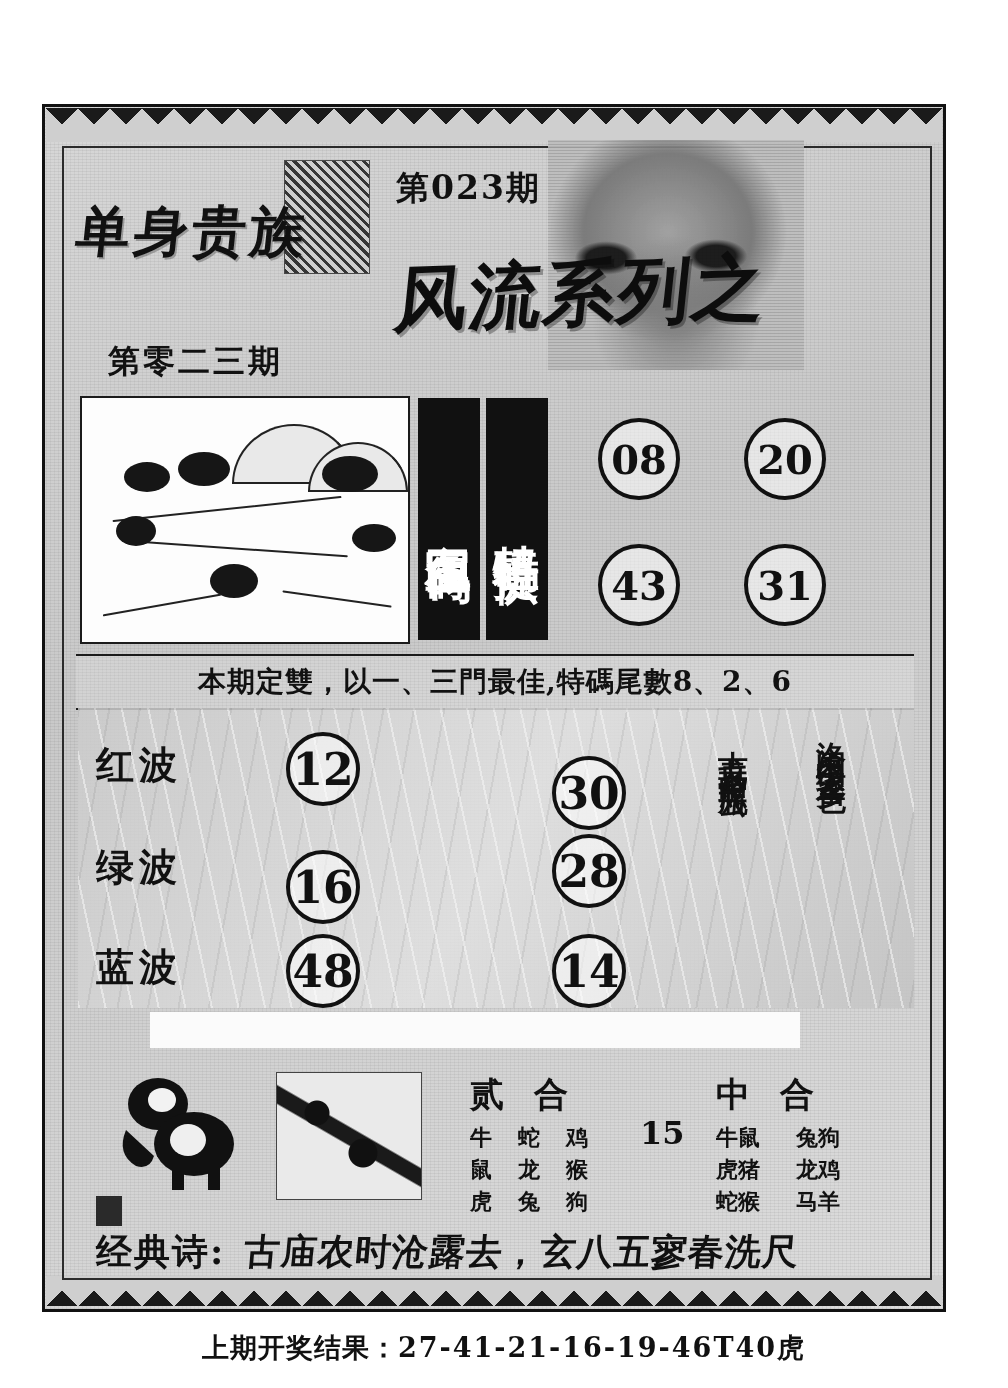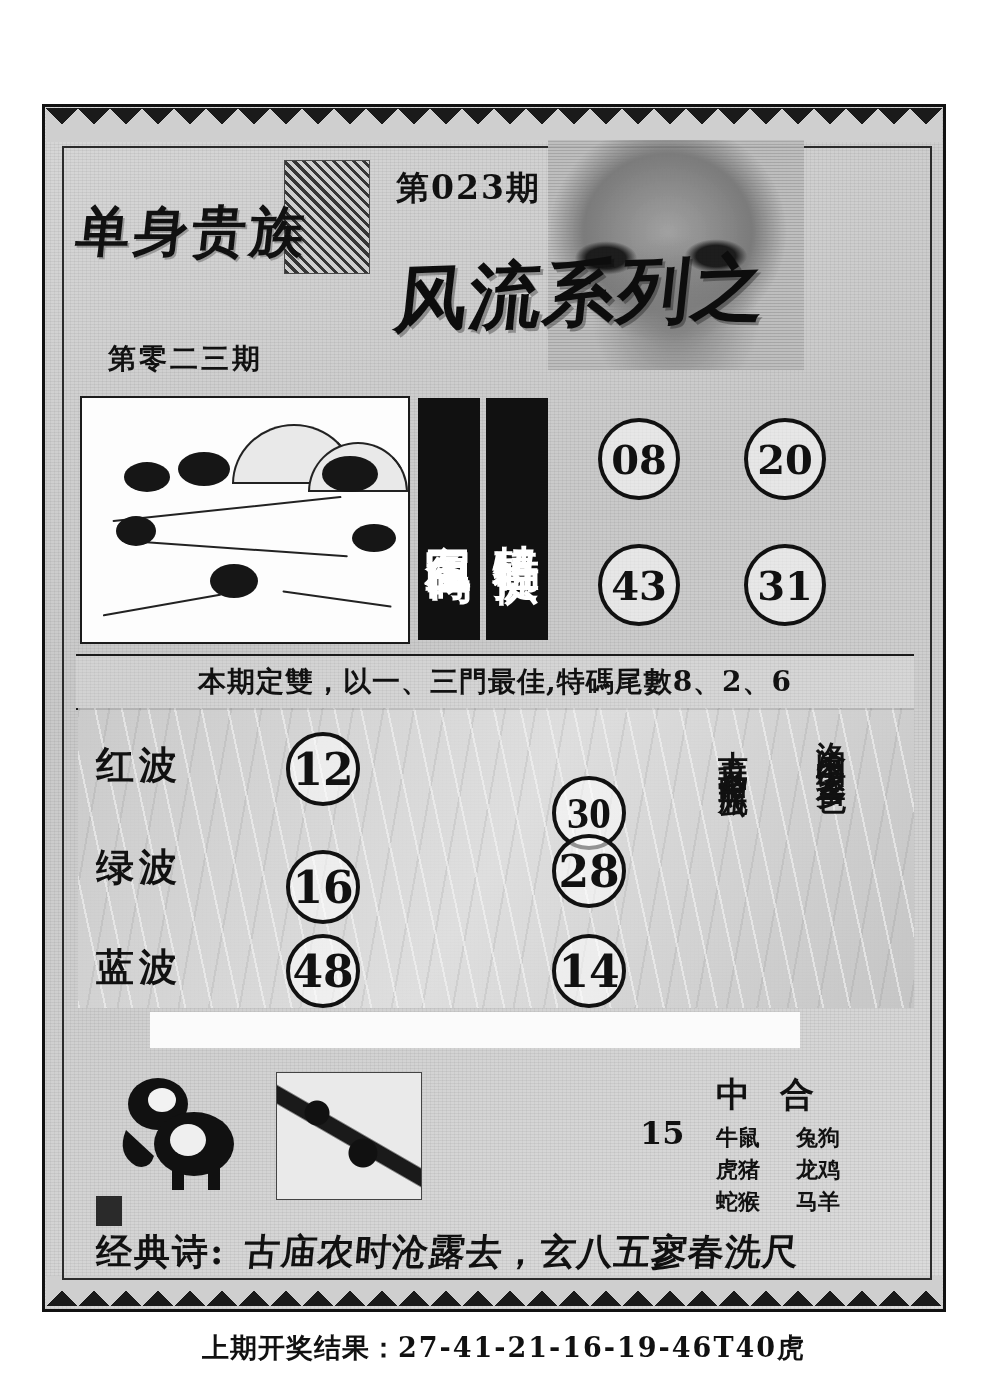--- a/index.html
+++ b/index.html
@@ -78,21 +78,21 @@
     color: #111;
     transform: skewX(-6deg);
     text-shadow: 2px 2px 0 rgba(0,0,0,0.25);
   }
   .brand-sub {
     position: absolute;
     left: 108px;
     top: 340px;
     font-family: "DejaVu Serif", serif;
     font-weight: bold;
-    font-size: 28px;
+    font-size: 32px;
     letter-spacing: 3px;
     color: #111;
   }
   .issue-no {
     position: absolute;
     left: 396px;
     top: 166px;
     font-family: "DejaVu Serif", serif;
     font-weight: bold;
     font-size: 33px;
@@ -409,21 +409,21 @@
   <div class="circle-num big-circle" style="left:744px; top:418px;">20</div>
   <div class="circle-num big-circle" style="left:598px; top:544px;">43</div>
   <div class="circle-num big-circle" style="left:744px; top:544px;">31</div>
 
   <div class="tipbar">本期定雙，以一、三門最佳,特碼尾數8、2、6</div>
 
   <div class="wave-bg"></div>
 
   <div class="wave-label" style="left:96px; top:740px;">红波</div>
   <div class="circle-num mid-circle" style="left:286px; top:732px;">12</div>
-  <div class="circle-num mid-circle" style="left:552px; top:776px;font-family:Liberation Serif, serif;">30</div>
+  <div class="circle-num mid-circle" style="left:552px; top:756px;">30</div>
 
   <div class="wave-label" style="left:96px; top:842px;">绿波</div>
   <div class="circle-num mid-circle" style="left:286px; top:850px;">16</div>
   <div class="circle-num mid-circle" style="left:552px; top:834px;">28</div>
 
   <div class="wave-label" style="left:96px; top:942px;text-align:right;">蓝波</div>
   <div class="circle-num mid-circle" style="left:286px; top:934px;">48</div>
   <div class="circle-num mid-circle" style="left:552px; top:934px;">14</div>
 
   <div class="side-vtext" style="left:712px; top:726px;">古戈云带照瓶云</div>
@@ -436,20 +436,40 @@
     <ellipse cx="46" cy="30" rx="14" ry="12" fill="#f2f2f2"></ellipse>
     <ellipse cx="78" cy="74" rx="40" ry="32" fill="#111"></ellipse>
     <ellipse cx="72" cy="70" rx="18" ry="16" fill="#efefef"></ellipse>
     <rect x="56" y="96" width="12" height="24" fill="#111"></rect>
     <rect x="92" y="96" width="12" height="24" fill="#111"></rect>
     <path d="M10 60 Q0 84 20 96 Q34 100 38 86 Z" fill="#111"></path>
   </svg>
   <div class="art-dragon"></div>
   <div class="seal"></div>
 
+  <div class="zgroup" style="left:470px; top:1072px;">
+    <div class="zhead">贰合</div>
+    <div class="zcols">
+      <div class="zcol">
+        <span>牛</span>
+        <span>鼠</span>
+        <span>虎</span>
+      </div>
+      <div class="zcol">
+        <span>蛇</span>
+        <span>龙</span>
+        <span>兔</span>
+      </div>
+      <div class="zcol">
+        <span>鸡</span>
+        <span>猴</span>
+        <span>狗</span>
+      </div>
+    </div>
+  </div>
 
   <div class="mid-number">15</div>
 
   <div class="zgroup" style="left:716px; top:1072px;">
     <div class="zhead">中合</div>
     <div class="zcols" style="gap:36px;">
       <div class="zcol">
         <span>牛鼠</span>
         <span>虎猪</span>
         <span>蛇猴</span>

